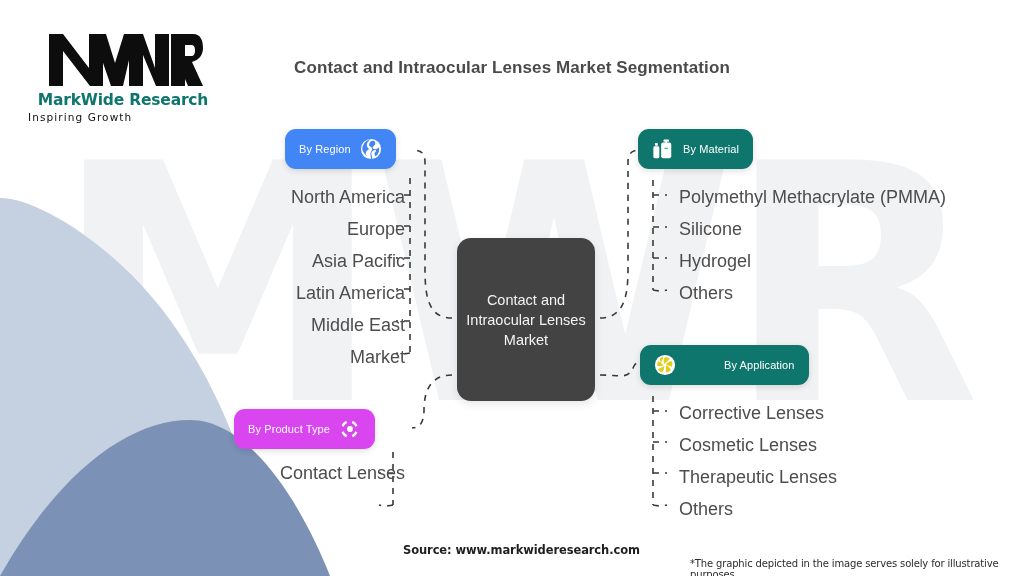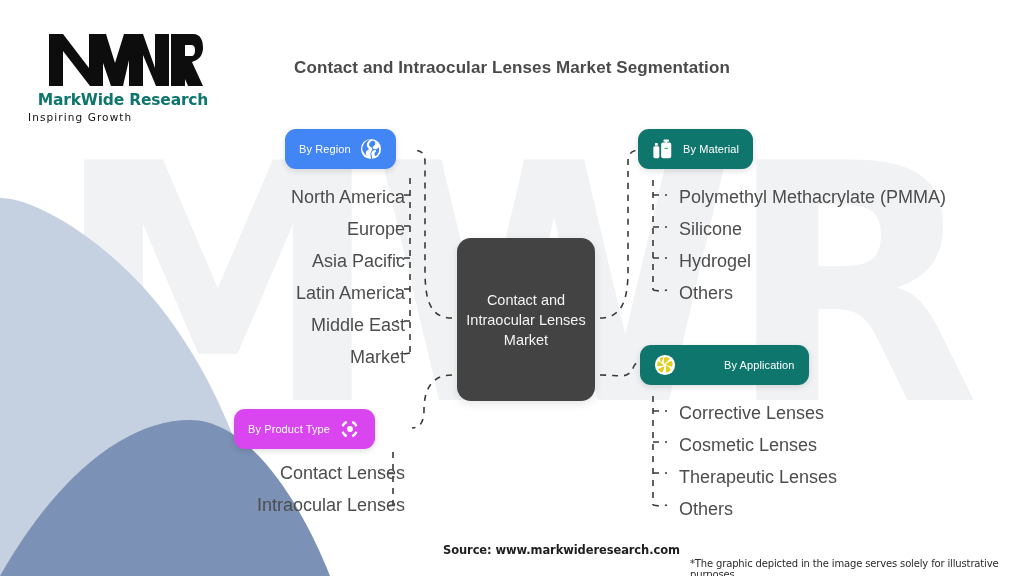--- a/index.html
+++ b/index.html
@@ -156,21 +156,20 @@
   
   .source {
     position: absolute;
     left: 403px;
     top: 543px;
     font-family: "DejaVu Sans", sans-serif;
     font-size: 11.5px;
     font-weight: bold;
     color: #1f1f1f;
     letter-spacing: -0.1px;
-    margin-left: 40px;
   }
   .disclaimer {
     position: absolute;
     left: 690px;
     top: 558px;
     font-family: "DejaVu Sans", sans-serif;
     font-size: 10px;
     color: #2b2b2b;
     letter-spacing: -0.15px;
   }
@@ -306,19 +305,18 @@
 
   <div class="leaf-list left-align" id="list-appl">
     <div class="leaf">Corrective Lenses</div>
     <div class="leaf">Cosmetic Lenses</div>
     <div class="leaf">Therapeutic Lenses</div>
     <div class="leaf">Others</div>
   </div>
 
   <div class="leaf-list right-align" id="list-product">
     <div class="leaf">Contact Lenses</div>
-    <div class="leaf">Intraocular Lenses</div>
   </div>
 
   <div class="source">Source: www.markwideresearch.com</div>
   <div class="disclaimer">*The graphic depicted in the image serves solely for illustrative purposes</div>
 
 </div>
 
 </body></html>

